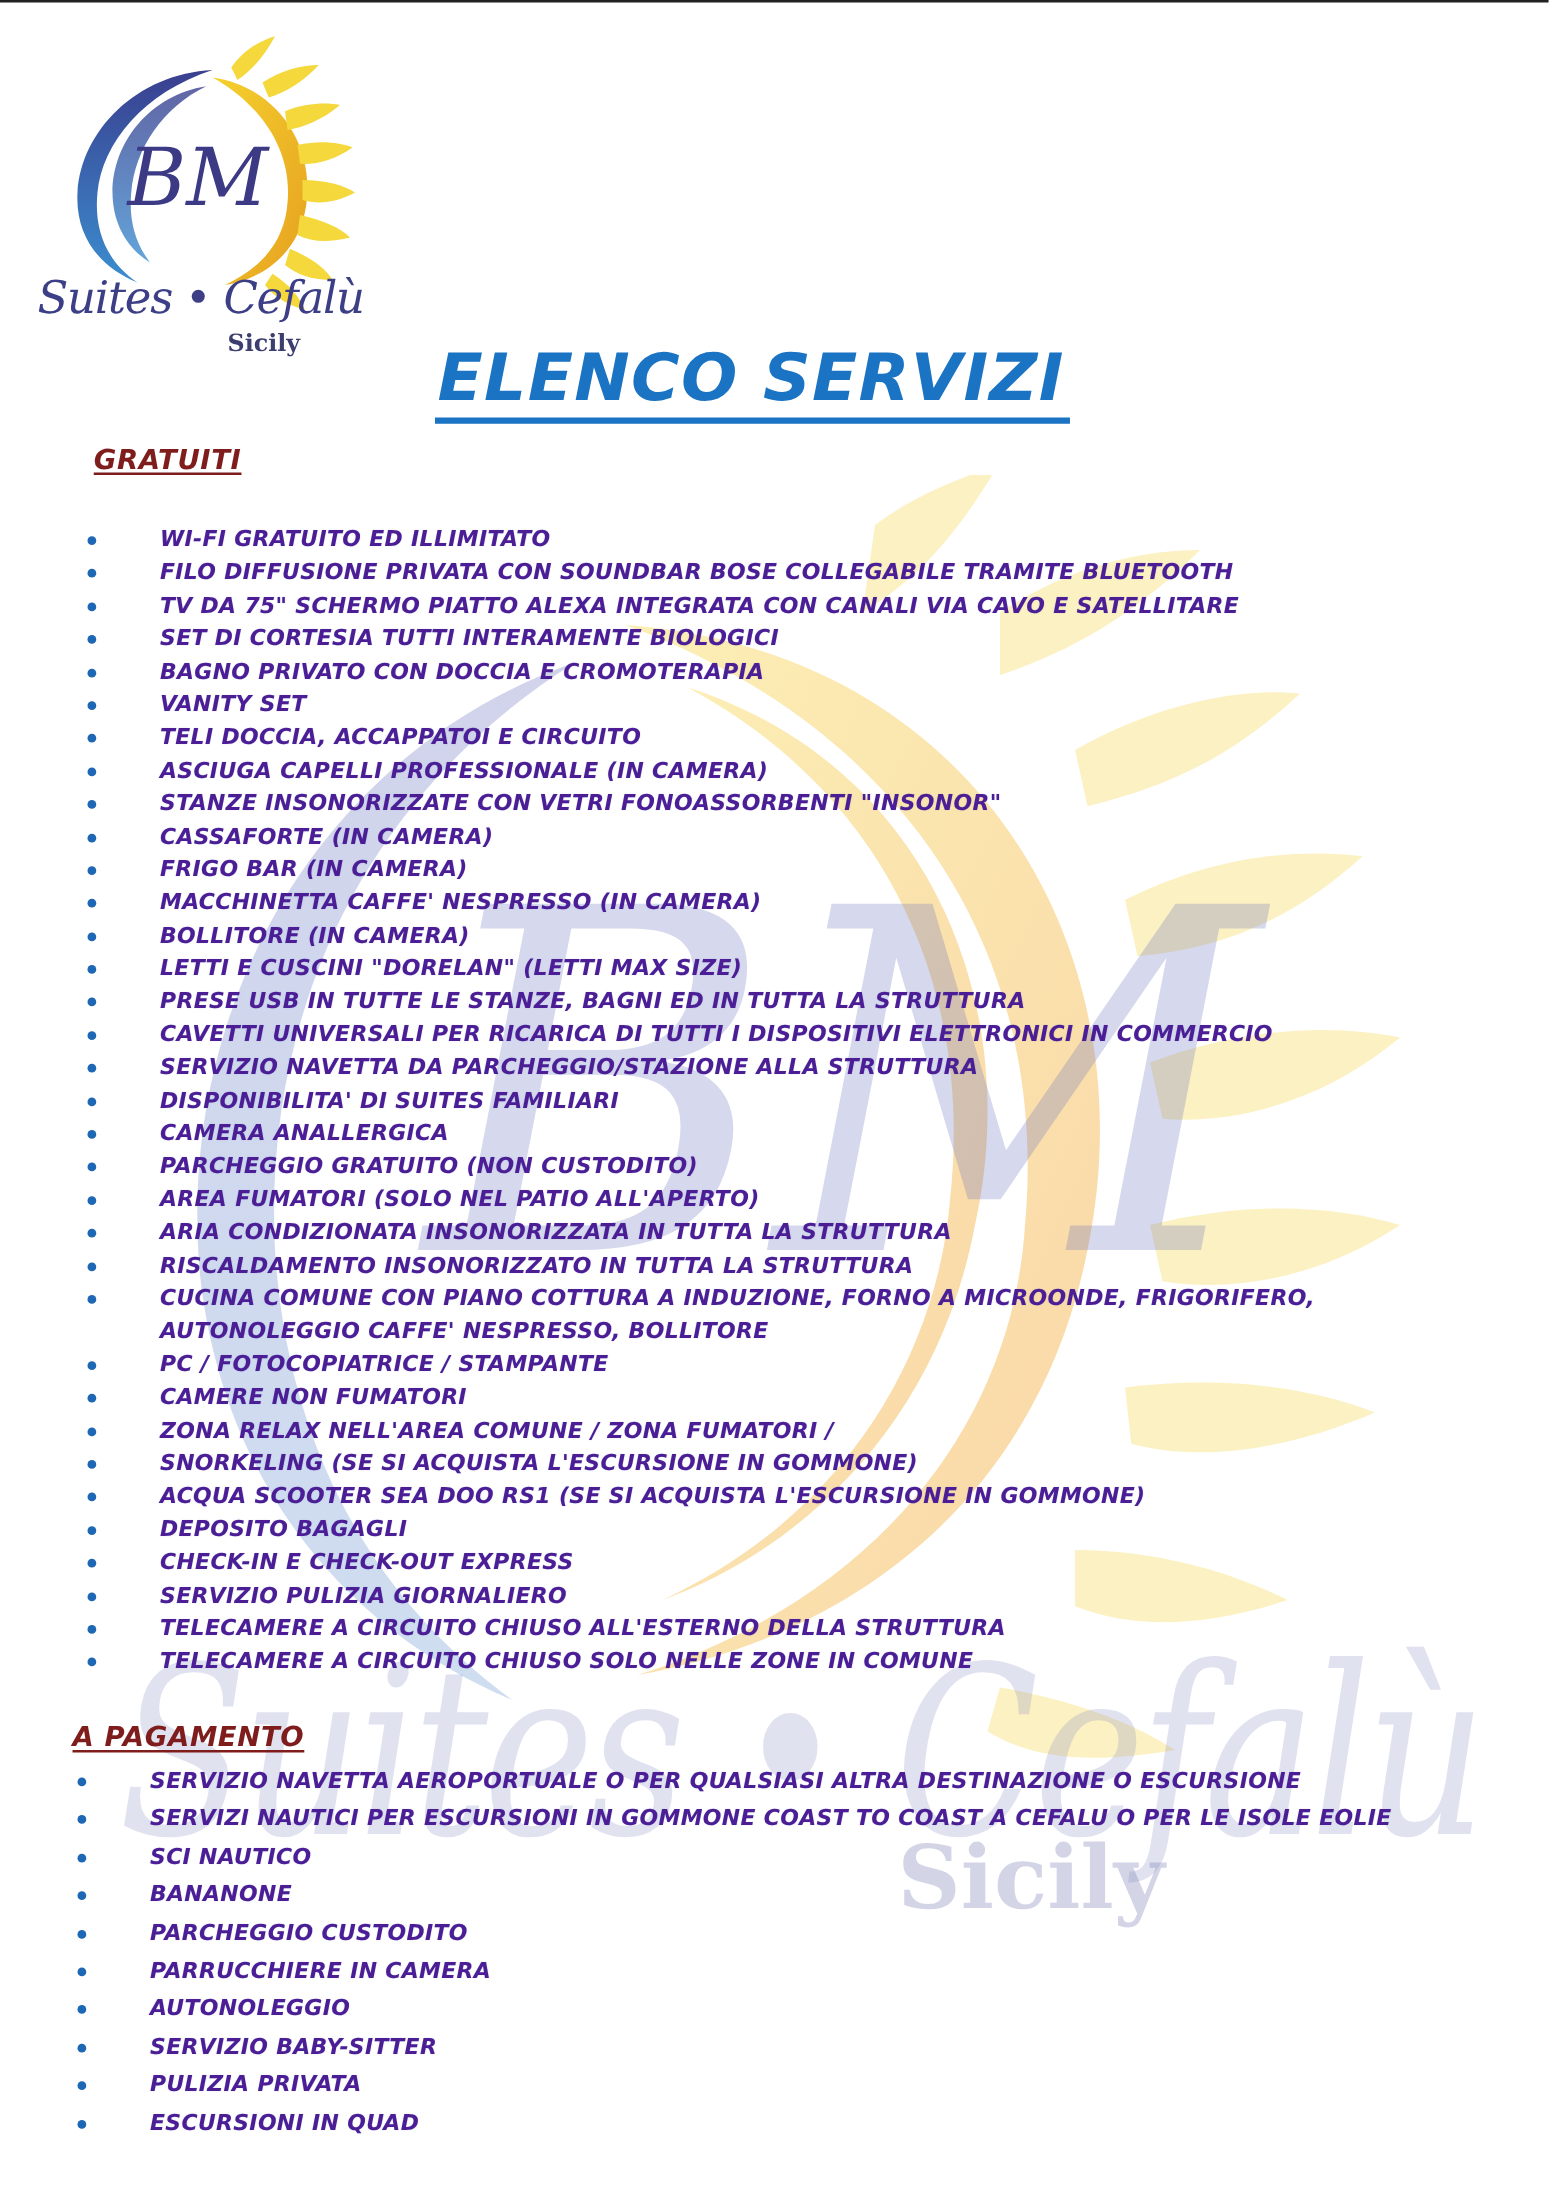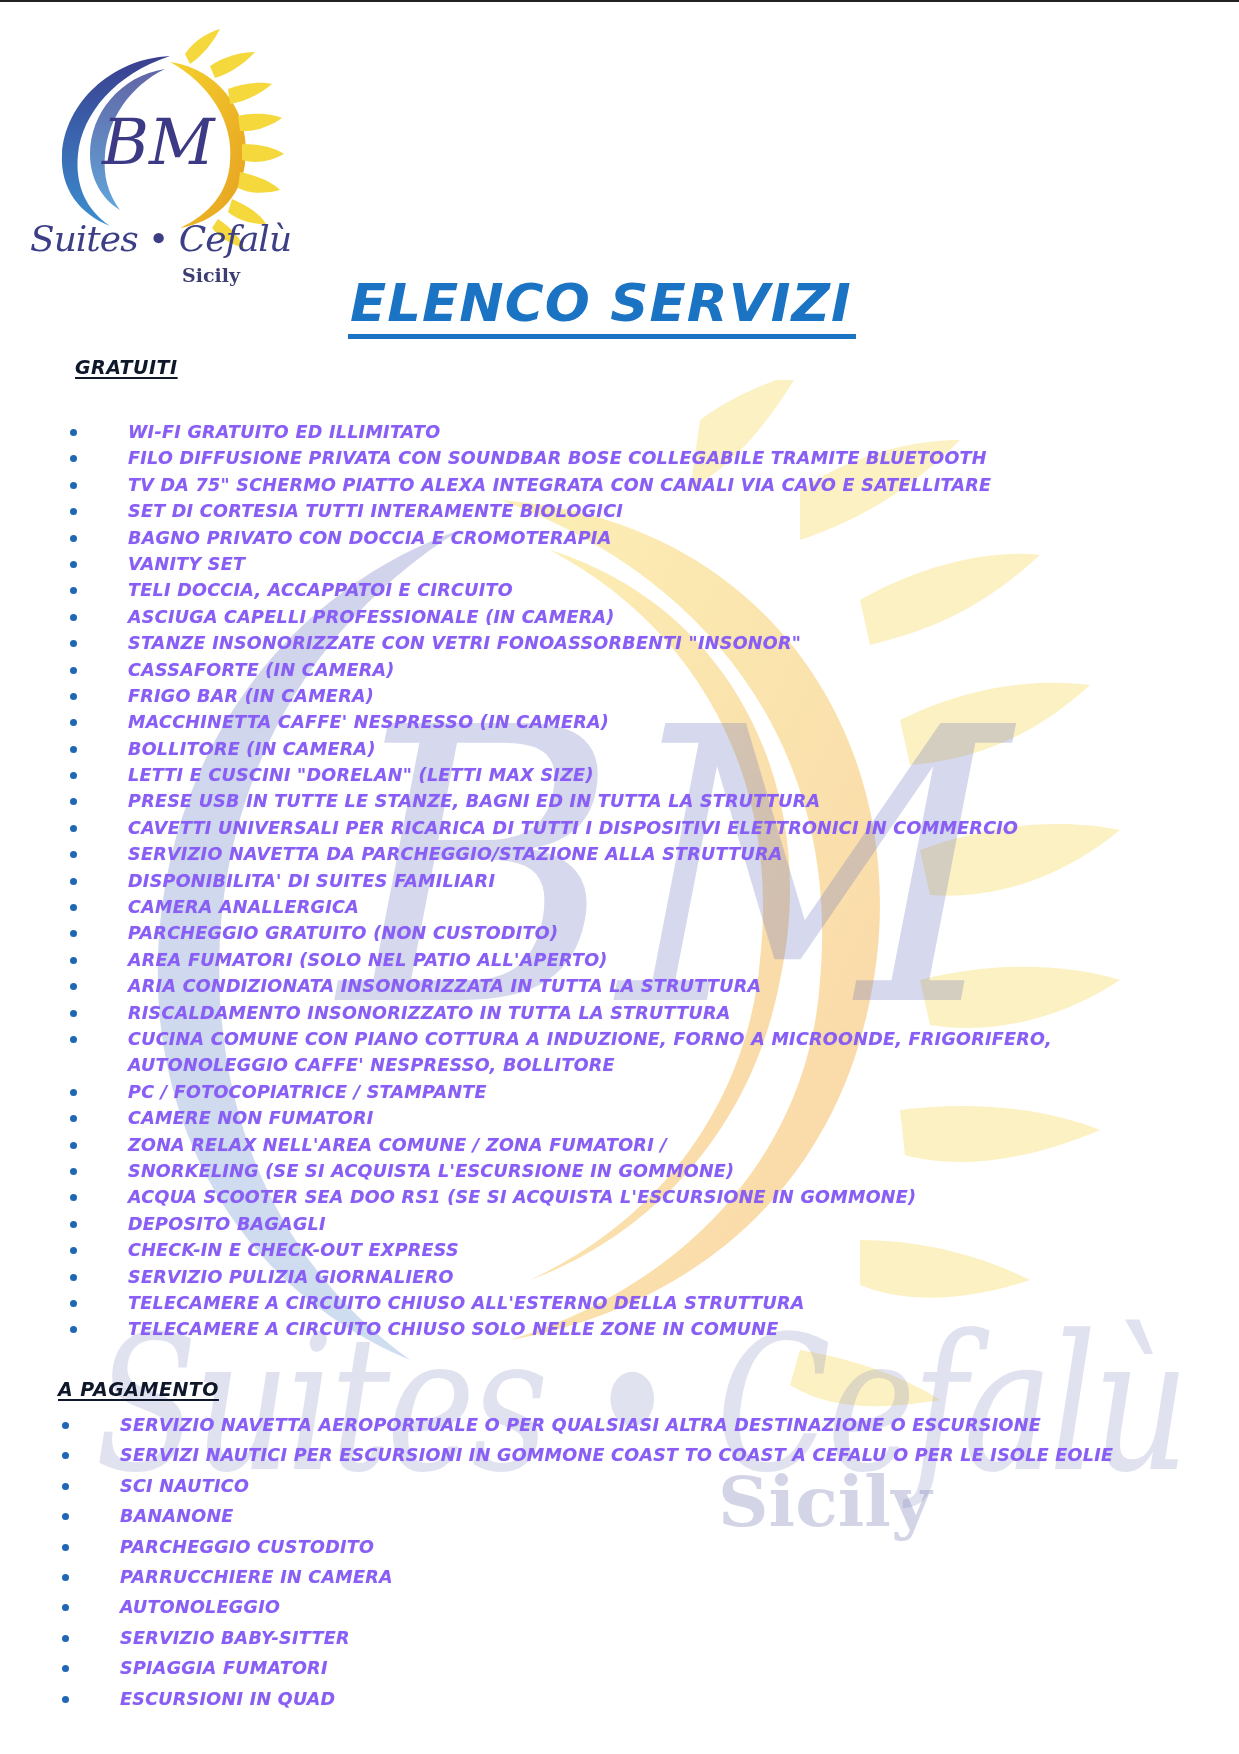--- a/index.html
+++ b/index.html
@@ -40,31 +40,31 @@
     .title {
       position: absolute; left: 348px; top: 274px;
       font-family: "DejaVu Sans", sans-serif; font-style: italic; font-weight: bold;
       font-size: 52px; color: #1b73c3; letter-spacing: 1px;
       border-bottom: 5px solid #1b73c3; line-height: 58px; padding: 0 4px 2px 2px;
       transform: scaleX(1.02); transform-origin: left;
     }
 
     .section-heading {
       position: absolute;
-      font-style: italic; font-weight: bold; font-size: 19px; color: #0f172a;
+      font-style: italic; font-weight: bold; font-size: 22px; color: #7f1d1d;
       text-decoration: underline; text-decoration-thickness: 2px; text-underline-offset: 3px;
       letter-spacing: 0.5px;
     }
     .h-gratuiti { left: 75px; top: 356px; }
     .h-pagamento { left: 58px; top: 1378px; }
 
     ul.list { position: absolute; margin: 0; padding: 0; list-style: none; }
     ul.list li {
       position: relative; height: 26.4px; line-height: 26.4px;
-      font-style: italic; font-weight: bold; font-size: 17.5px; color: #8b5cf6;
+      font-style: italic; font-weight: bold; font-size: 17.5px; color: #4c1d95;
       white-space: nowrap; letter-spacing: 0.3px;
       text-shadow: 0 0 1px rgba(26,111,184,0.3);
     }
     ul.list li .bullet {
       position: absolute; width: 7px; height: 7px; border-radius: 50%;
       background: #1e67b5; top: 10px;
     }
     ul.gratuiti { left: 0; top: 419px; width: 1239px; }
     ul.gratuiti li { padding-left: 128px; }
     ul.gratuiti li .bullet { left: 70px; }
@@ -192,15 +192,15 @@
 <div class="section-heading h-pagamento">A PAGAMENTO</div>
 <ul class="list pagamento">
   <li><span class="bullet"></span><span> SERVIZIO NAVETTA AEROPORTUALE O PER QUALSIASI ALTRA DESTINAZIONE O ESCURSIONE</span></li>
   <li><span class="bullet"></span><span>SERVIZI NAUTICI PER ESCURSIONI IN GOMMONE COAST TO COAST A CEFALU O PER LE ISOLE EOLIE</span></li>
   <li><span class="bullet"></span><span>SCI NAUTICO</span></li>
   <li><span class="bullet"></span><span>BANANONE</span></li>
   <li><span class="bullet"></span><span>PARCHEGGIO CUSTODITO</span></li>
   <li><span class="bullet"></span><span>PARRUCCHIERE IN CAMERA</span></li>
   <li><span class="bullet"></span><span>AUTONOLEGGIO</span></li>
   <li><span class="bullet"></span><span>SERVIZIO BABY-SITTER</span></li>
-  <li><span class="bullet"></span><span>SPIAGGIA FUMATORI</span></li>
+  <li><span class="bullet"></span><span>PULIZIA PRIVATA</span></li>
   <li><span class="bullet"></span><span>ESCURSIONI IN QUAD</span></li>
 </ul>
 
 </body></html>

